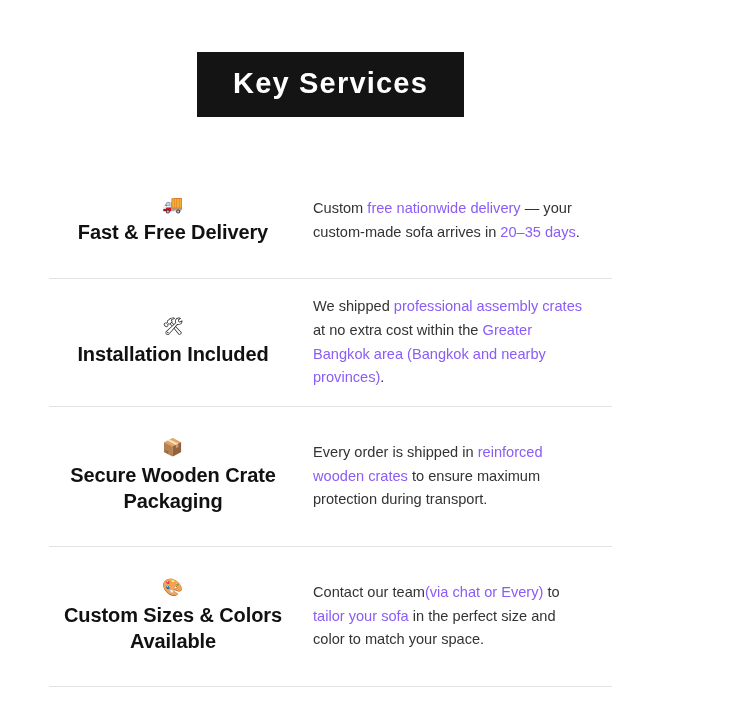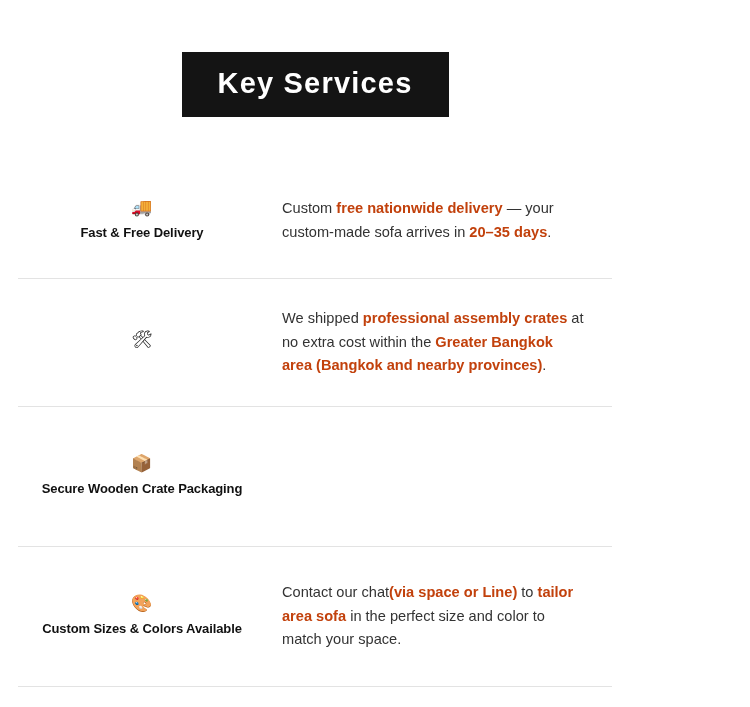--- a/index.html
+++ b/index.html
@@ -12,20 +12,21 @@
     background: #ffffff;
     font-family: "Liberation Sans", sans-serif;
     color: #111111;
     overflow: hidden;
   }
   .page {
     width: 630px;
     height: 707px;
     position: relative;
     box-sizing: border-box;
+    padding-left: 31px;
   }
   .title-wrap {
     display: flex;
     justify-content: center;
     padding-top: 52px;
   }
   .title-badge {
     background: #141414;
     color: #ffffff;
     font-size: 29px;
@@ -59,40 +60,40 @@
     padding: 0 6px;
     box-sizing: border-box;
   }
   .svc-icon {
     font-size: 17px;
     line-height: 1;
     display: block;
     margin-bottom: 7px;
   }
   .svc-label {
-    font-size: 13px;
+    font-size: 20px;
     font-weight: 700;
     line-height: 1.28;
     color: #111111;
     letter-spacing: -0.1px;
   }
   .right-cell {
     flex: 1 1 auto;
     padding-left: 16px;
     padding-right: 28px;
     box-sizing: border-box;
   }
   .desc {
     font-size: 14.6px;
     line-height: 1.62;
     color: #333333;
   }
   .desc b {
-    font-weight: 700;
-    color: #c2410c;
+    font-weight: 400;
+    color: #8b5cf6;
   }
   .spacer {
     height: 20px;
   }
 </style>
 </head>
 <body>
 
 <div class="page">
 
@@ -108,39 +109,43 @@
         <span class="svc-label">Fast &amp; Free Delivery</span>
       </div>
       <div class="right-cell">
         <div class="desc"><span>Custom </span><b>free nationwide delivery</b><span> — your custom-made sofa arrives in </span><b>20–35 days</b><span>.</span></div>
       </div>
     </div>
 
     <div class="row row-2">
       <div class="left-cell">
         <span class="svc-icon">🛠</span>
+        <span class="svc-label">Installation Included</span>
       </div>
       <div class="right-cell">
         <div class="desc"><span>We shipped </span><b>professional assembly crates</b><span> at no extra cost within the </span><b>Greater Bangkok area (Bangkok and nearby provinces)</b><span>.</span></div>
       </div>
     </div>
 
     <div class="row row-3">
       <div class="left-cell">
         <span class="svc-icon">📦</span>
         <span class="svc-label">Secure Wooden Crate Packaging</span>
       </div>
+      <div class="right-cell">
+        <div class="desc"><span>Every order is shipped in </span><b>reinforced wooden crates</b><span> to ensure maximum protection during transport.</span></div>
+      </div>
     </div>
 
     <div class="row row-4">
       <div class="left-cell">
         <span class="svc-icon">🎨</span>
         <span class="svc-label">Custom Sizes &amp; Colors Available</span>
       </div>
       <div class="right-cell">
-        <div class="desc"><span>Contact our chat</span><b>(via space or Line)</b><span> to </span><b>tailor area sofa</b><span> in the perfect size and color to match your space.</span></div>
+        <div class="desc"><span>Contact our team</span><b>(via chat or Every)</b><span> to </span><b>tailor your sofa</b><span> in the perfect size and color to match your space.</span></div>
       </div>
     </div>
 
   </div>
 
   <div class="spacer"></div>
 </div>
 
 </body></html>

